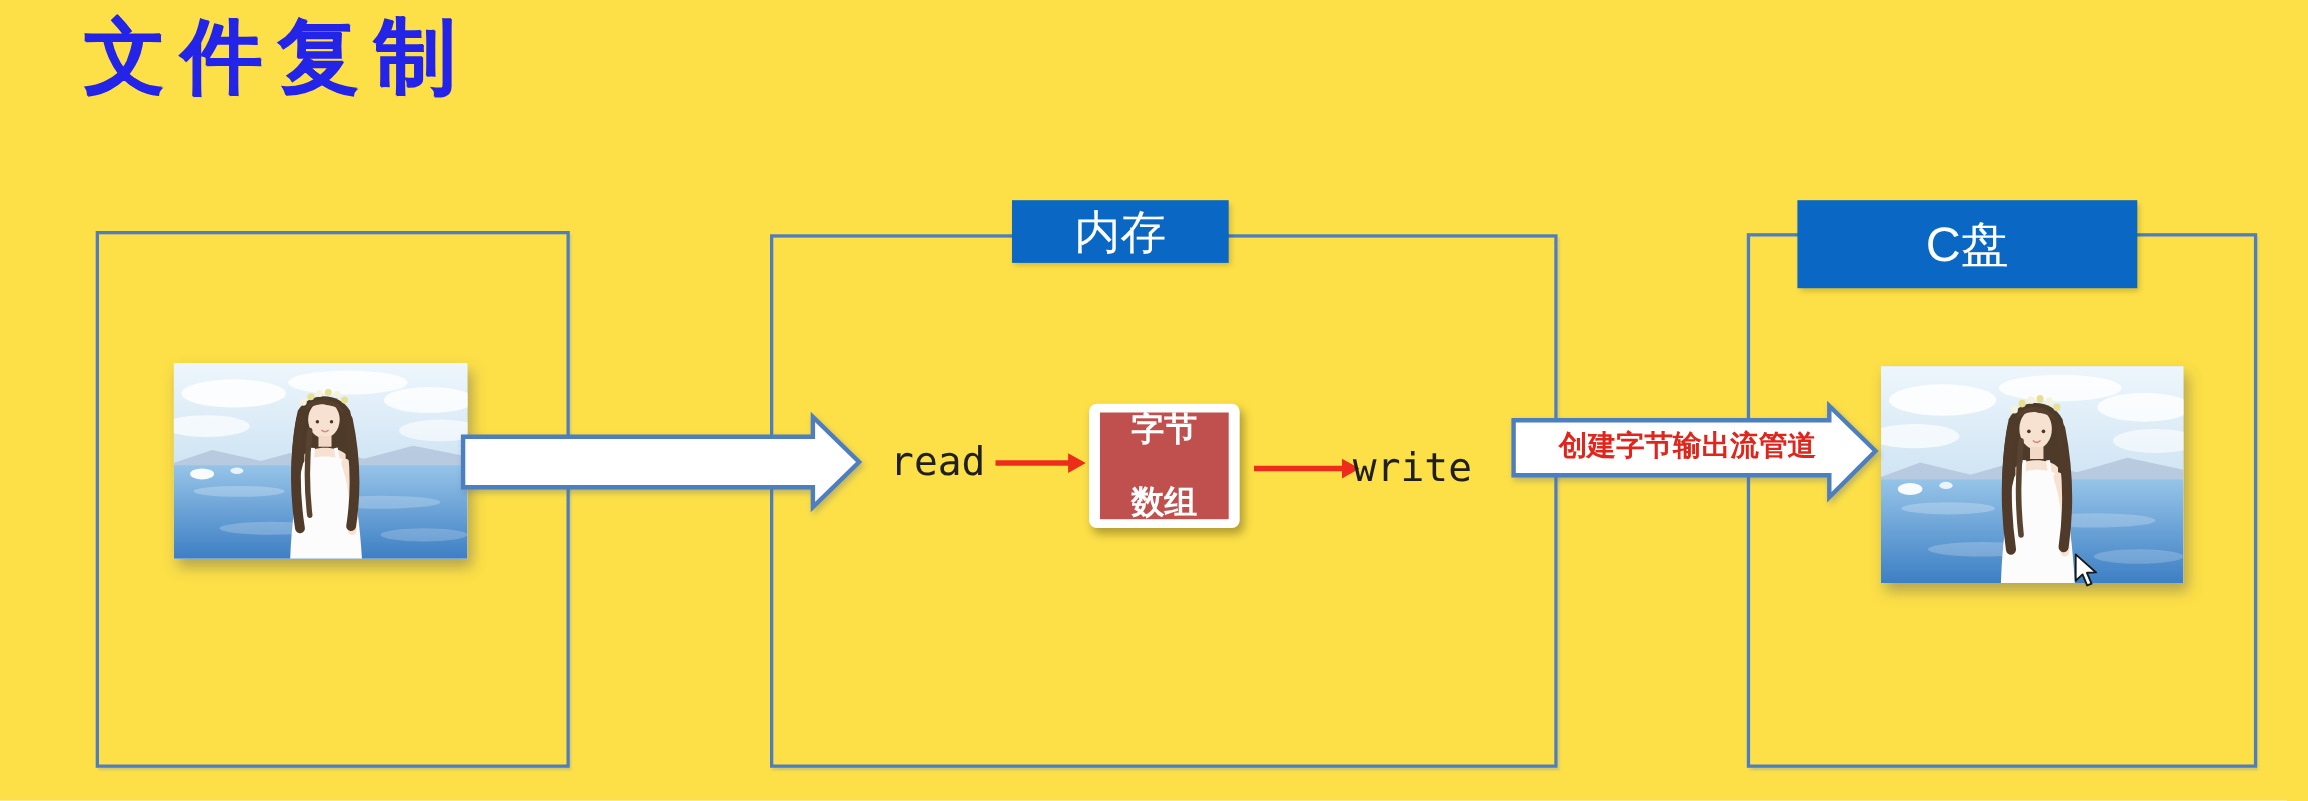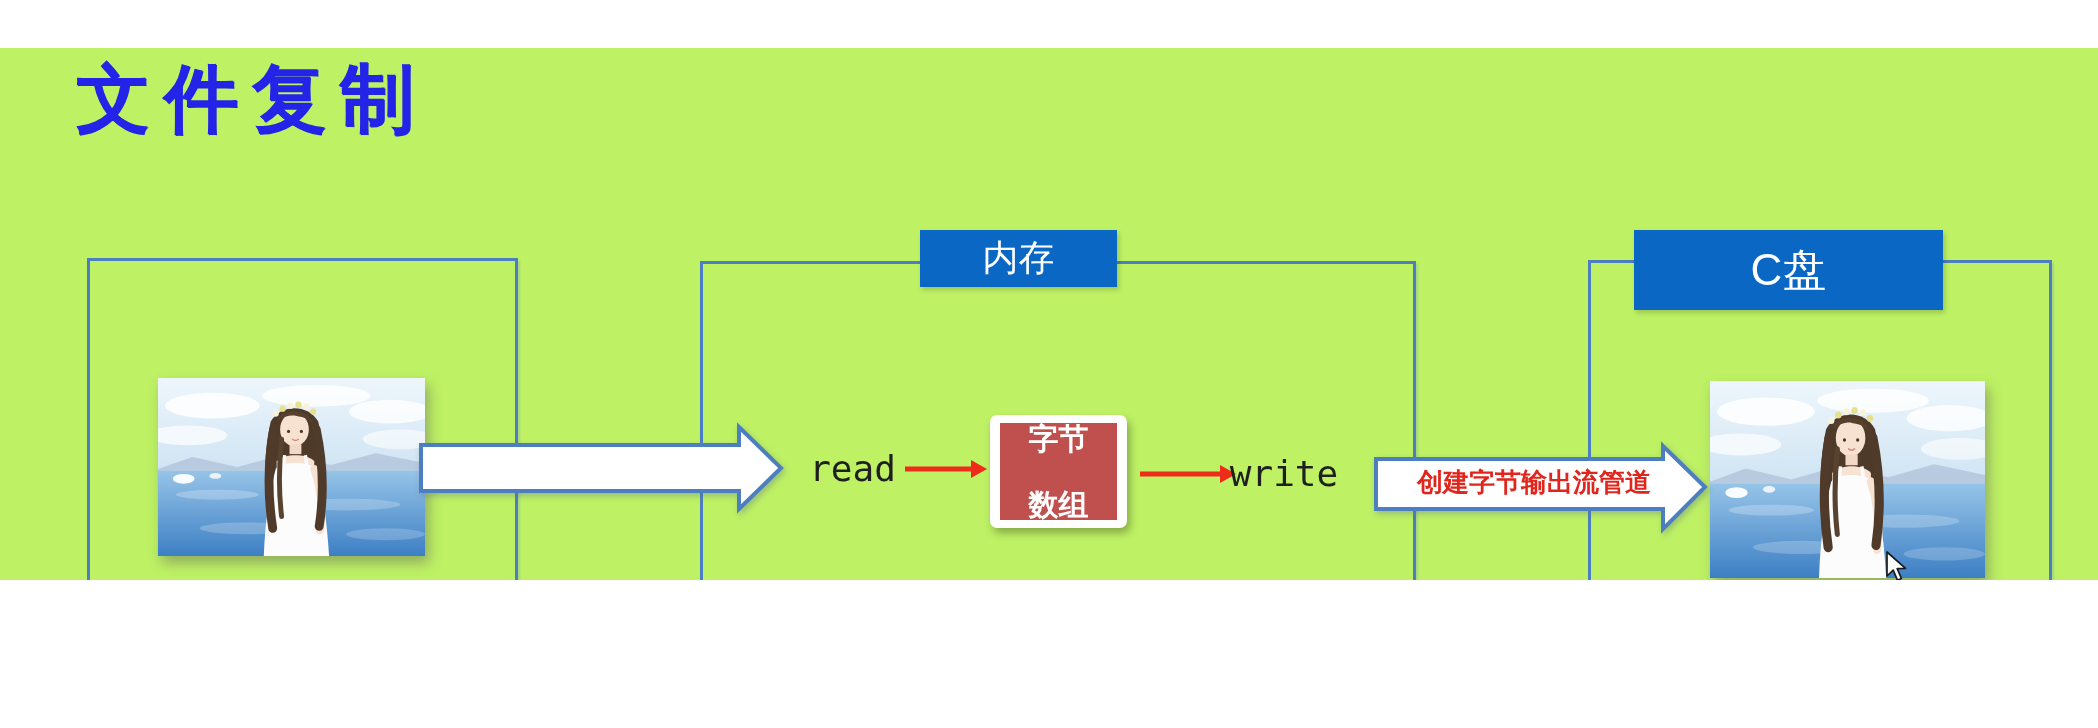--- a/index.html
+++ b/index.html
@@ -1,19 +1,18 @@
 <!DOCTYPE html>
 <html><head>
 <meta charset="utf-8">
 <style>
   html,body{margin:0;padding:0;background:#ffffff;}
   #stage{
-    position:relative;width:2098px;height:532px;background:#bef264;overflow:hidden;
+    position:relative;width:2098px;height:728px;background:#fde047;overflow:hidden;
     font-family:"Liberation Sans","DejaVu Sans",sans-serif;
-    margin-top:48px;
   }
   
   .page-title{
     position:absolute;left:76px;top:0px;height:104px;display:flex;align-items:center;
     font-size:74px;font-weight:bold;letter-spacing:14px;color:#2424e8;
     text-shadow:1px 1px 0 #2424e8;
   }
   
   .panel{
     position:absolute;border:3px solid #4d7ebf;background:transparent;z-index:1;
@@ -21,40 +20,40 @@
   }
   .panel.d{left:87px;top:210px;width:425px;height:482px;}
   .panel.m{left:700px;top:213px;width:710px;height:479px;}
   .panel.c{left:1588px;top:212px;width:458px;height:480px;}
   
   .banner{
     position:absolute;background:#0a68c4;color:#ffffff;display:flex;align-items:center;justify-content:center;
     z-index:4;box-shadow:2px 3px 5px rgba(0,0,0,.18);
   }
   .banner.d{left:132px;top:183px;width:308px;height:74px;font-size:44px;}
-  .banner.m{left:920px;top:182px;width:197px;height:57px;font-size:36px;}
+  .banner.m{left:920px;top:182px;width:197px;height:57px;font-size:42px;}
   .banner.c{left:1634px;top:182px;width:309px;height:80px;font-size:44px;}
   
   .photo{
     position:absolute;z-index:3;box-shadow:4px 7px 12px rgba(90,90,90,.45);
     background:#dfeefa;
   }
   .photo.d{left:158px;top:330px;width:267px;height:178px;}
   .photo.c{left:1710px;top:333px;width:275px;height:197px;}
   .photo svg{display:block;width:100%;height:100%;}
   
   .pipe{position:absolute;z-index:5;}
   .pipe svg{display:block;overflow:visible;}
   .pipe .shape{filter:drop-shadow(2px 3px 3px rgba(90,110,140,.40));}
   .pipe-label{
     position:absolute;color:#e0251c;font-weight:bold;text-align:center;white-space:nowrap;
   }
   .pipe.in{left:419px;top:377px;width:366px;height:86px;}
   .pipe.in .pipe-label{left:30px;width:290px;top:23px;font-size:27px;}
-  .pipe.out{left:1374px;top:396px;width:333px;height:87px;}
+  .pipe.out{left:1374px;top:367px;width:333px;height:87px;}
   .pipe.out .pipe-label{left:20px;width:280px;top:21px;font-size:26px;}
   
   .io-label{
     position:absolute;z-index:5;font-family:"DejaVu Sans Mono","Liberation Mono",monospace;
     font-size:36px;font-weight:400;color:#1f1f1f;text-align:center;
   }
   .io-label.read{left:800px;top:400px;width:105px;}
   .io-label.write{left:1224px;top:405px;width:120px;}
   
   .red-arrow{position:absolute;z-index:5;}

